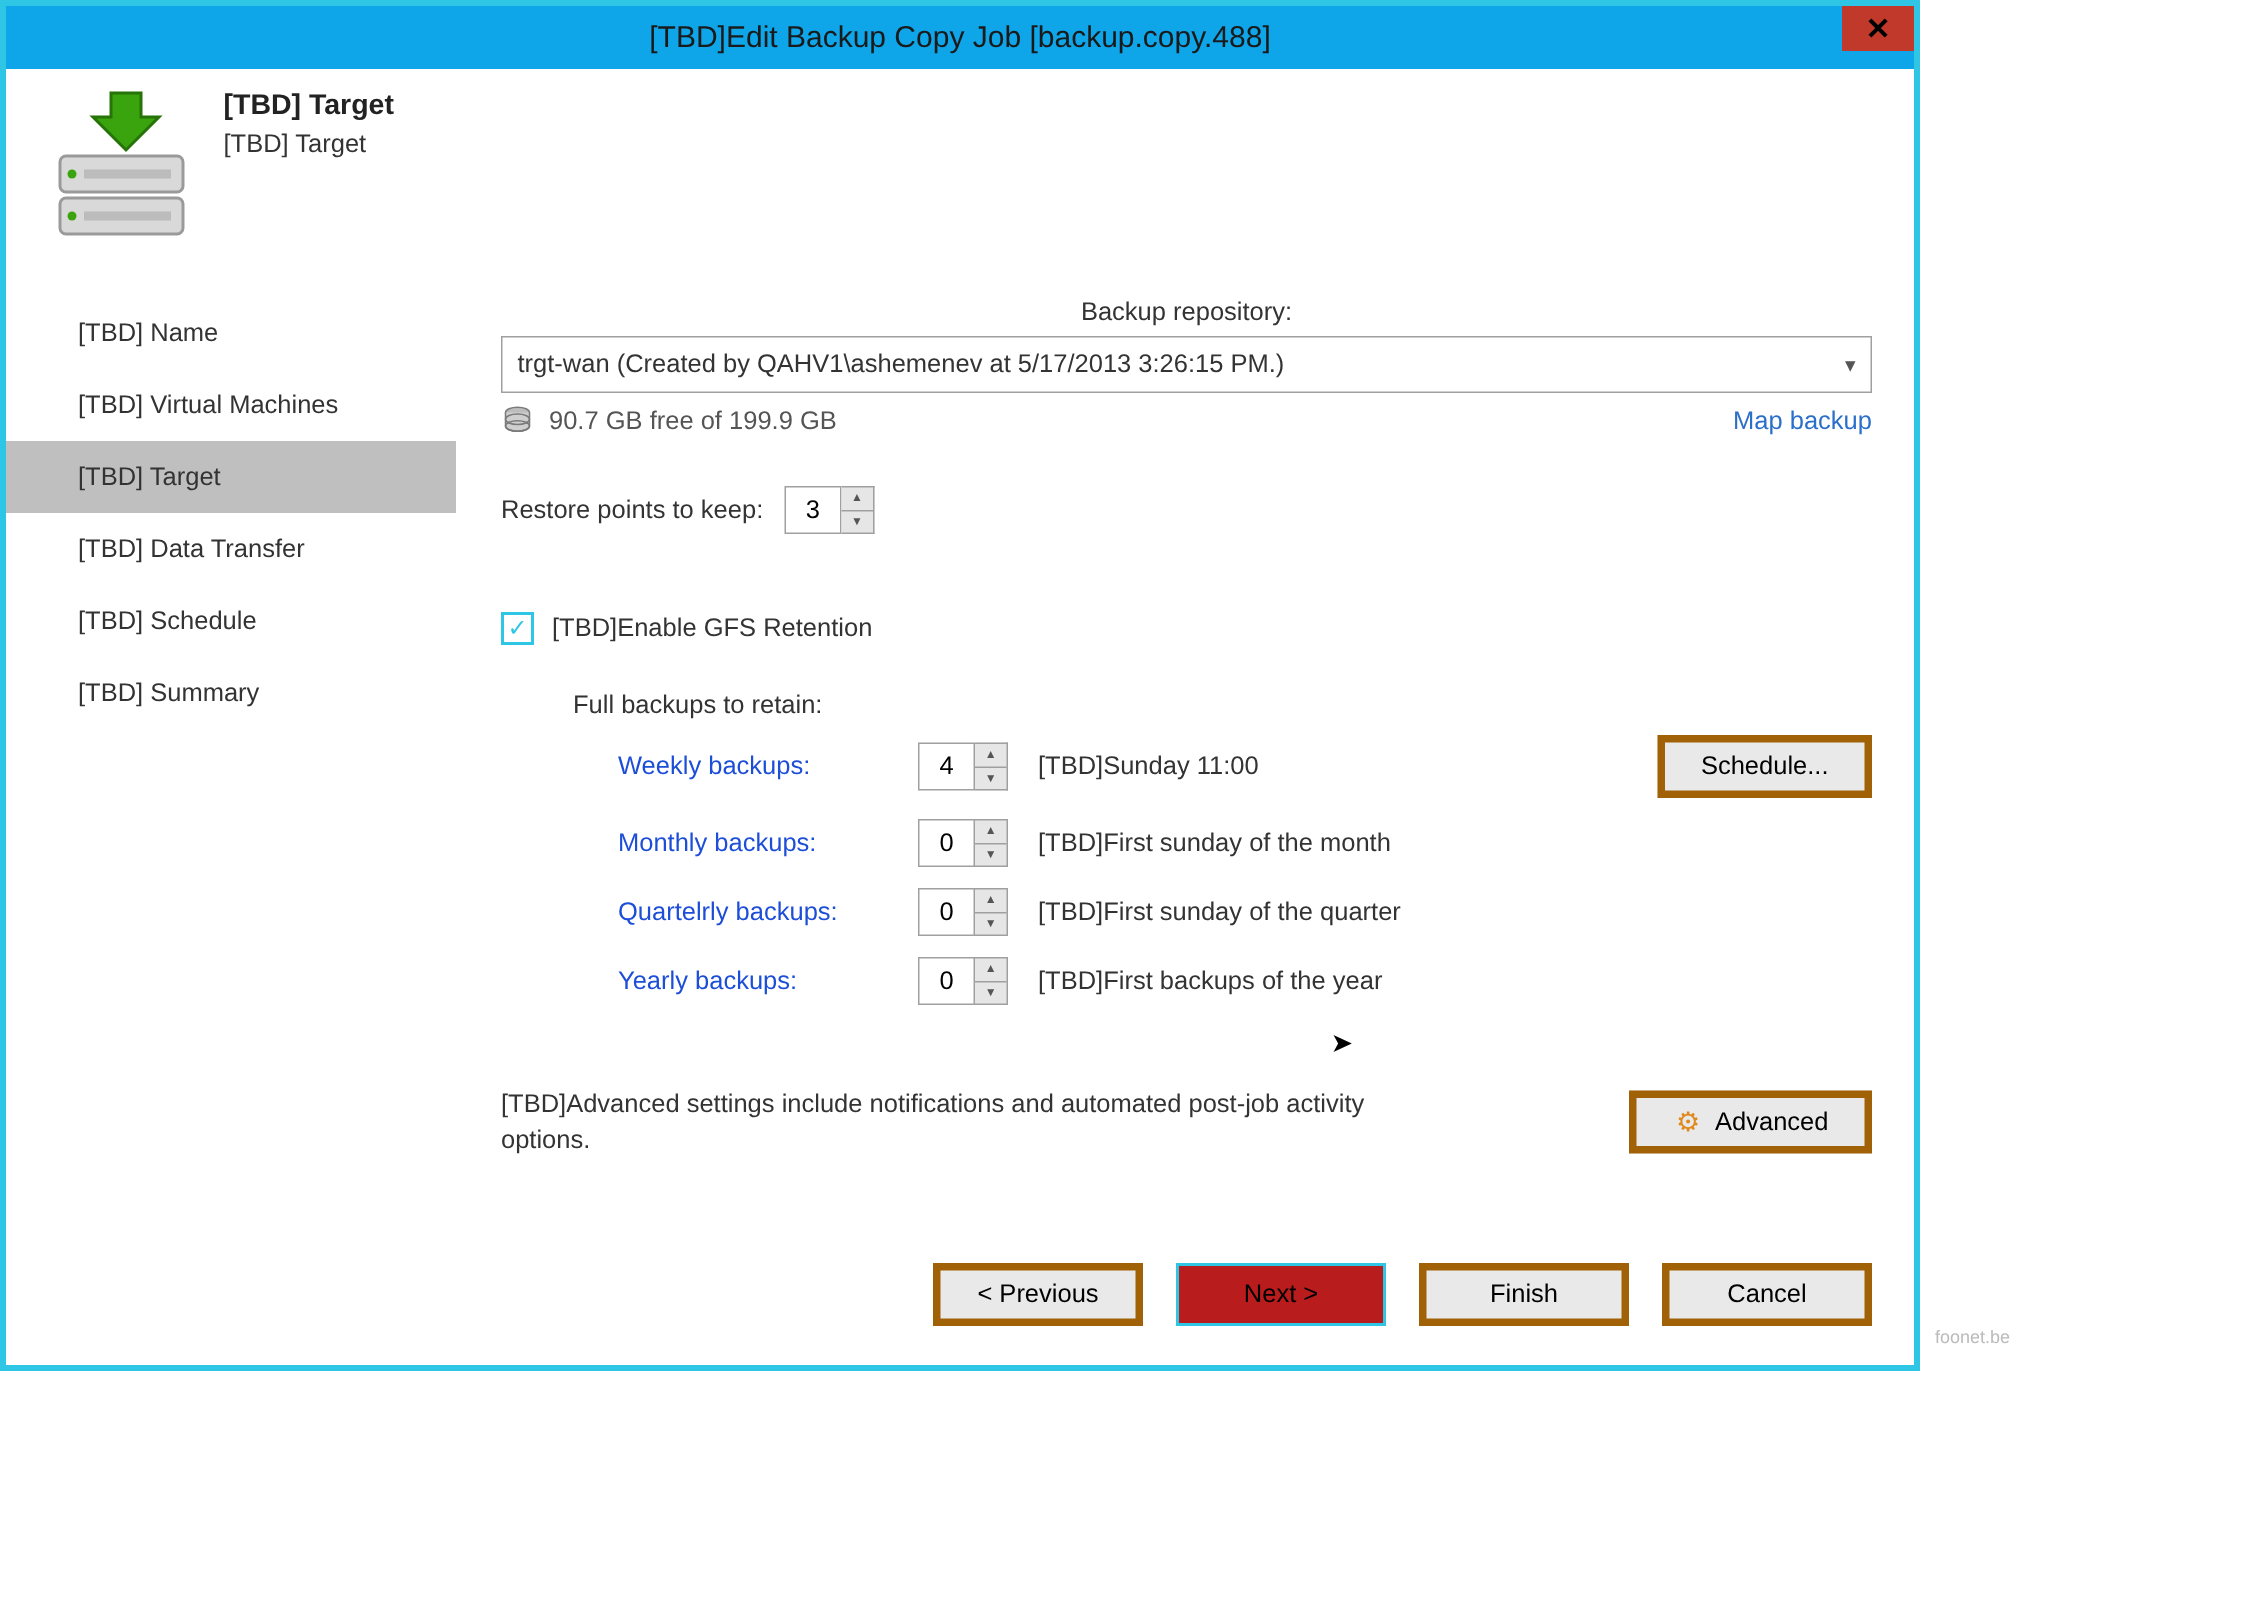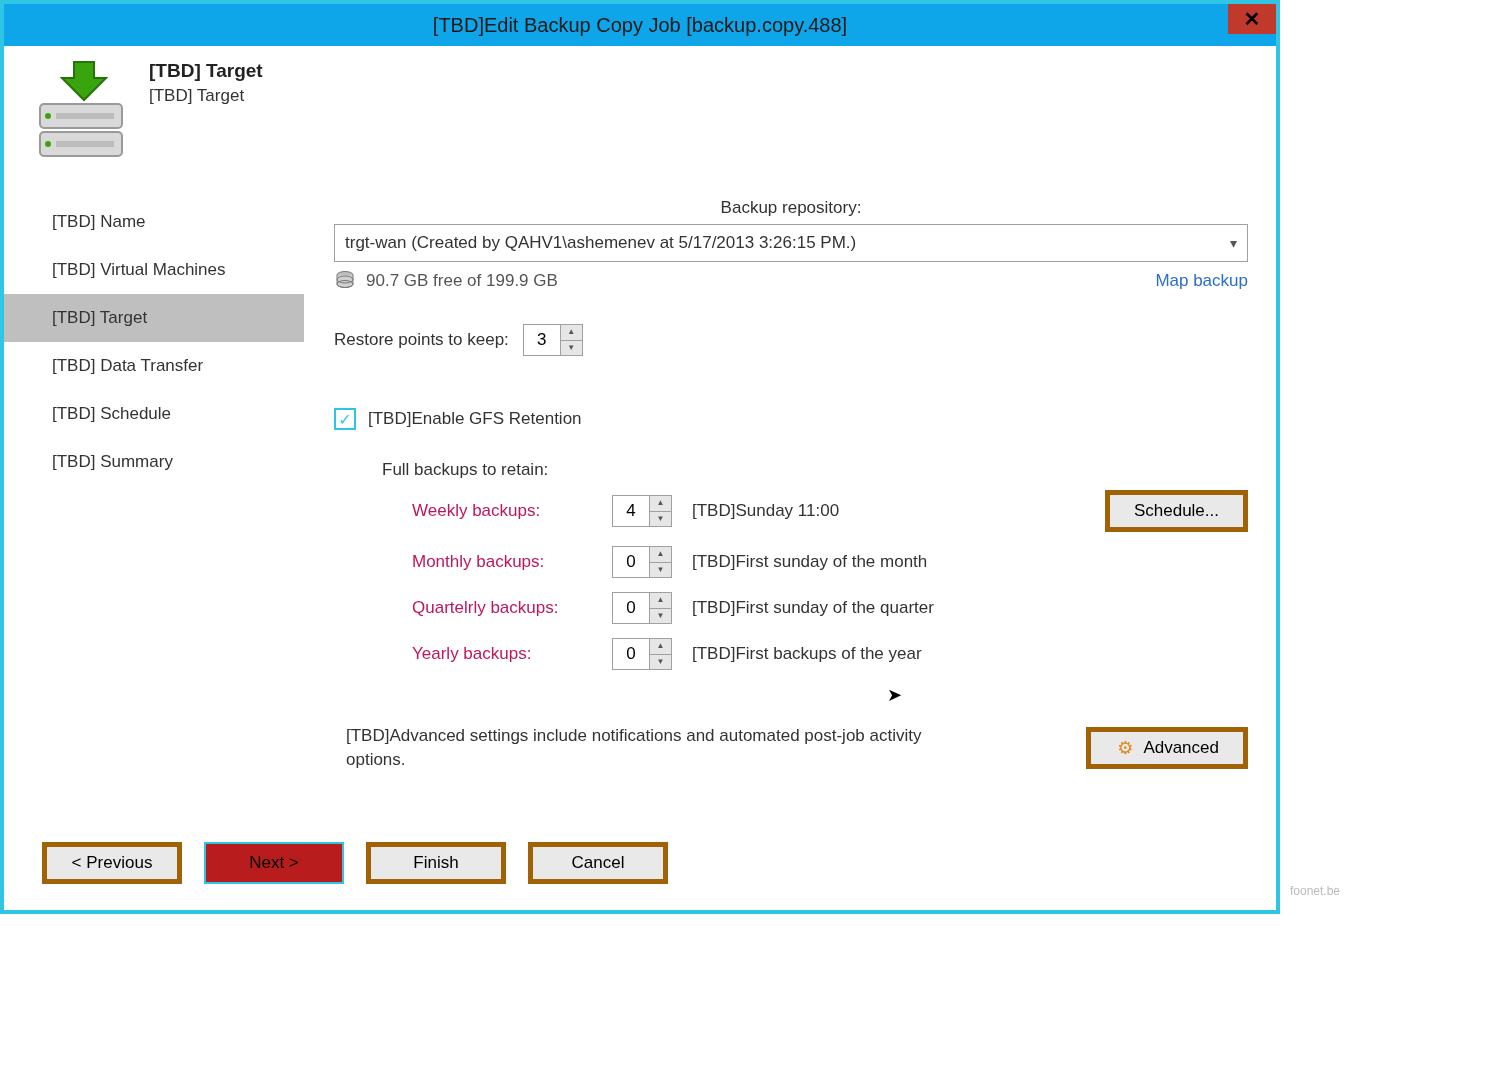--- a/index.html
+++ b/index.html
@@ -185,21 +185,21 @@
     padding-left: 48px;
   }
   .retain-title { margin-bottom: 10px; }
   .retain-grid {
     display: grid;
     grid-template-columns: 200px 80px 300px 1fr;
     row-gap: 14px;
     align-items: center;
     padding-left: 30px;
   }
-  .retain-label { color: #be185d; }
+  .retain-label { color: #1d4ed8; }
   .retain-desc { color: #333; }
   .sched-btn-cell {
     display: flex;
     justify-content: flex-end;
   }
   .btn {
     border: 5px solid #a16207;
     background: #e9e9e9;
     padding: 6px 24px;
     font-size: 17px;
@@ -216,35 +216,35 @@
   .adv-row {
     display: flex;
     align-items: center;
     justify-content: space-between;
     margin-top: 54px;
     gap: 40px;
   }
   .adv-text {
     max-width: 620px;
     line-height: 1.4;
-    margin-left: 12px;
   }
   .gear-icon {
     display: inline-flex;
     width: 20px;
     height: 20px;
     align-items: center;
     justify-content: center;
     color: #e08a1e;
     font-size: 18px;
   }
   .footer {
     display: flex;
+    justify-content: flex-end;
     gap: 22px;
-    padding: 24px 38px 26px;
+    padding: 24px 28px 26px;
   }
   .footer .btn { width: 140px; justify-content: center; }
   .watermark {
     position: absolute;
     right: -64px;
     bottom: 12px;
     font-size: 12px;
     color: #bbb;
   }
   .disk-icon svg { display:block; }

